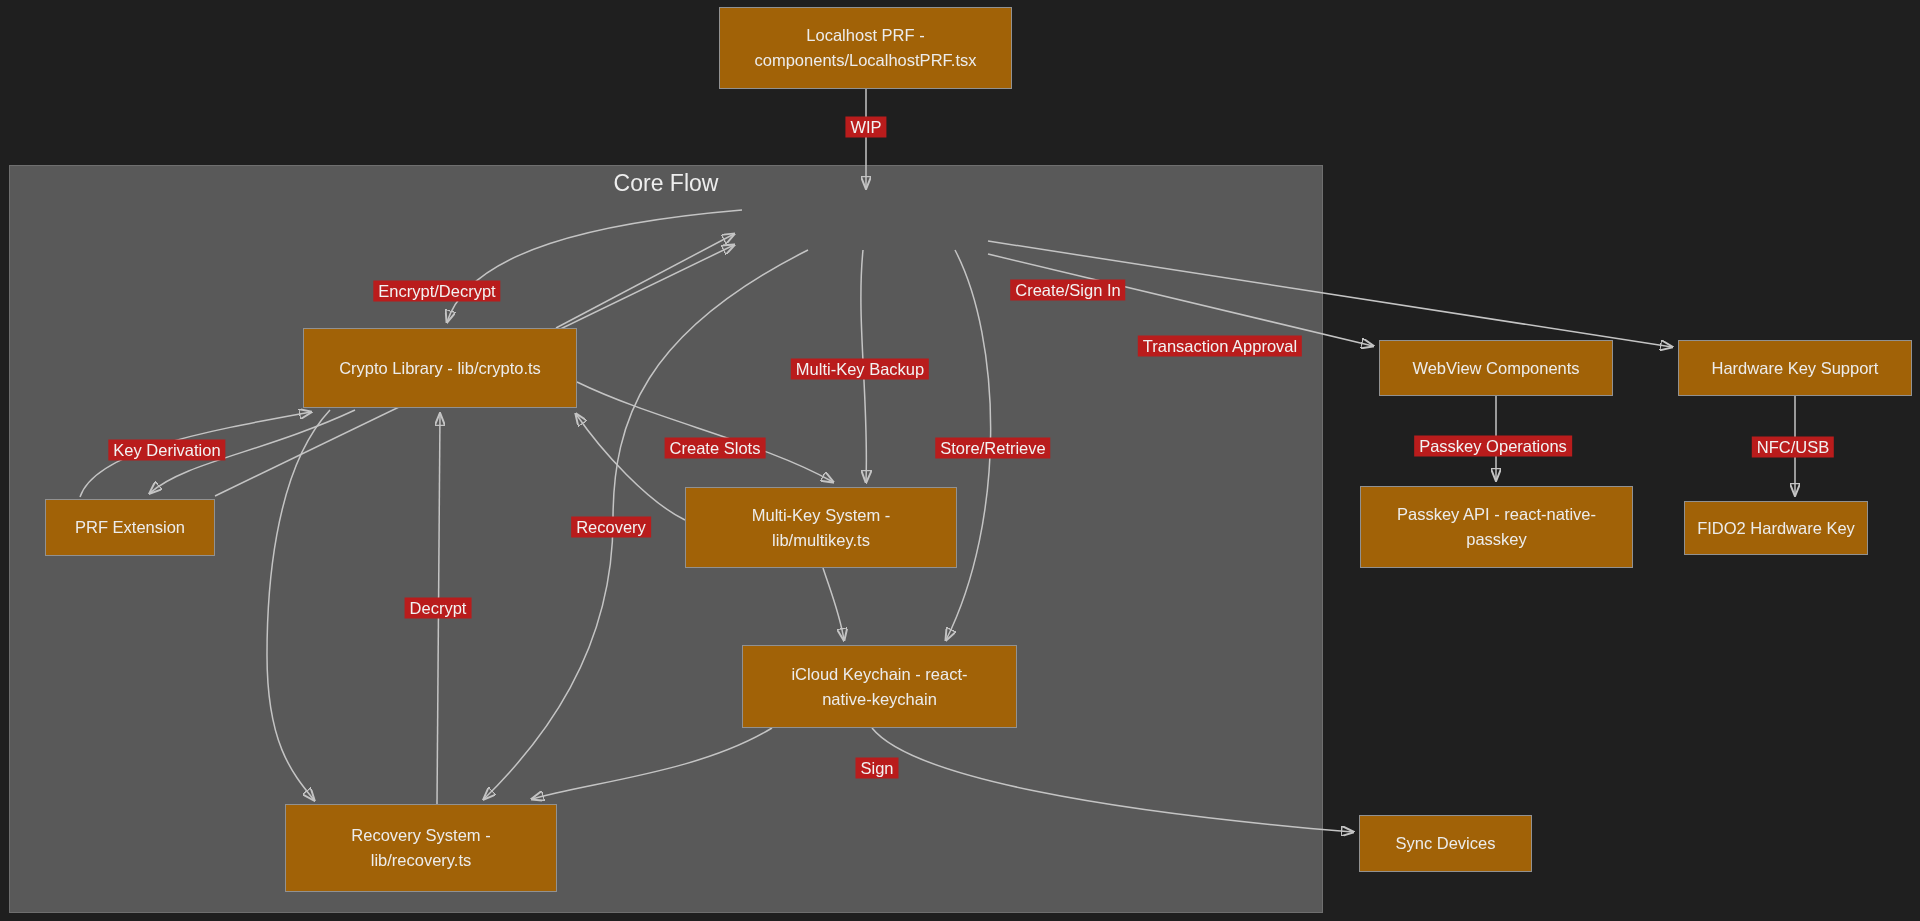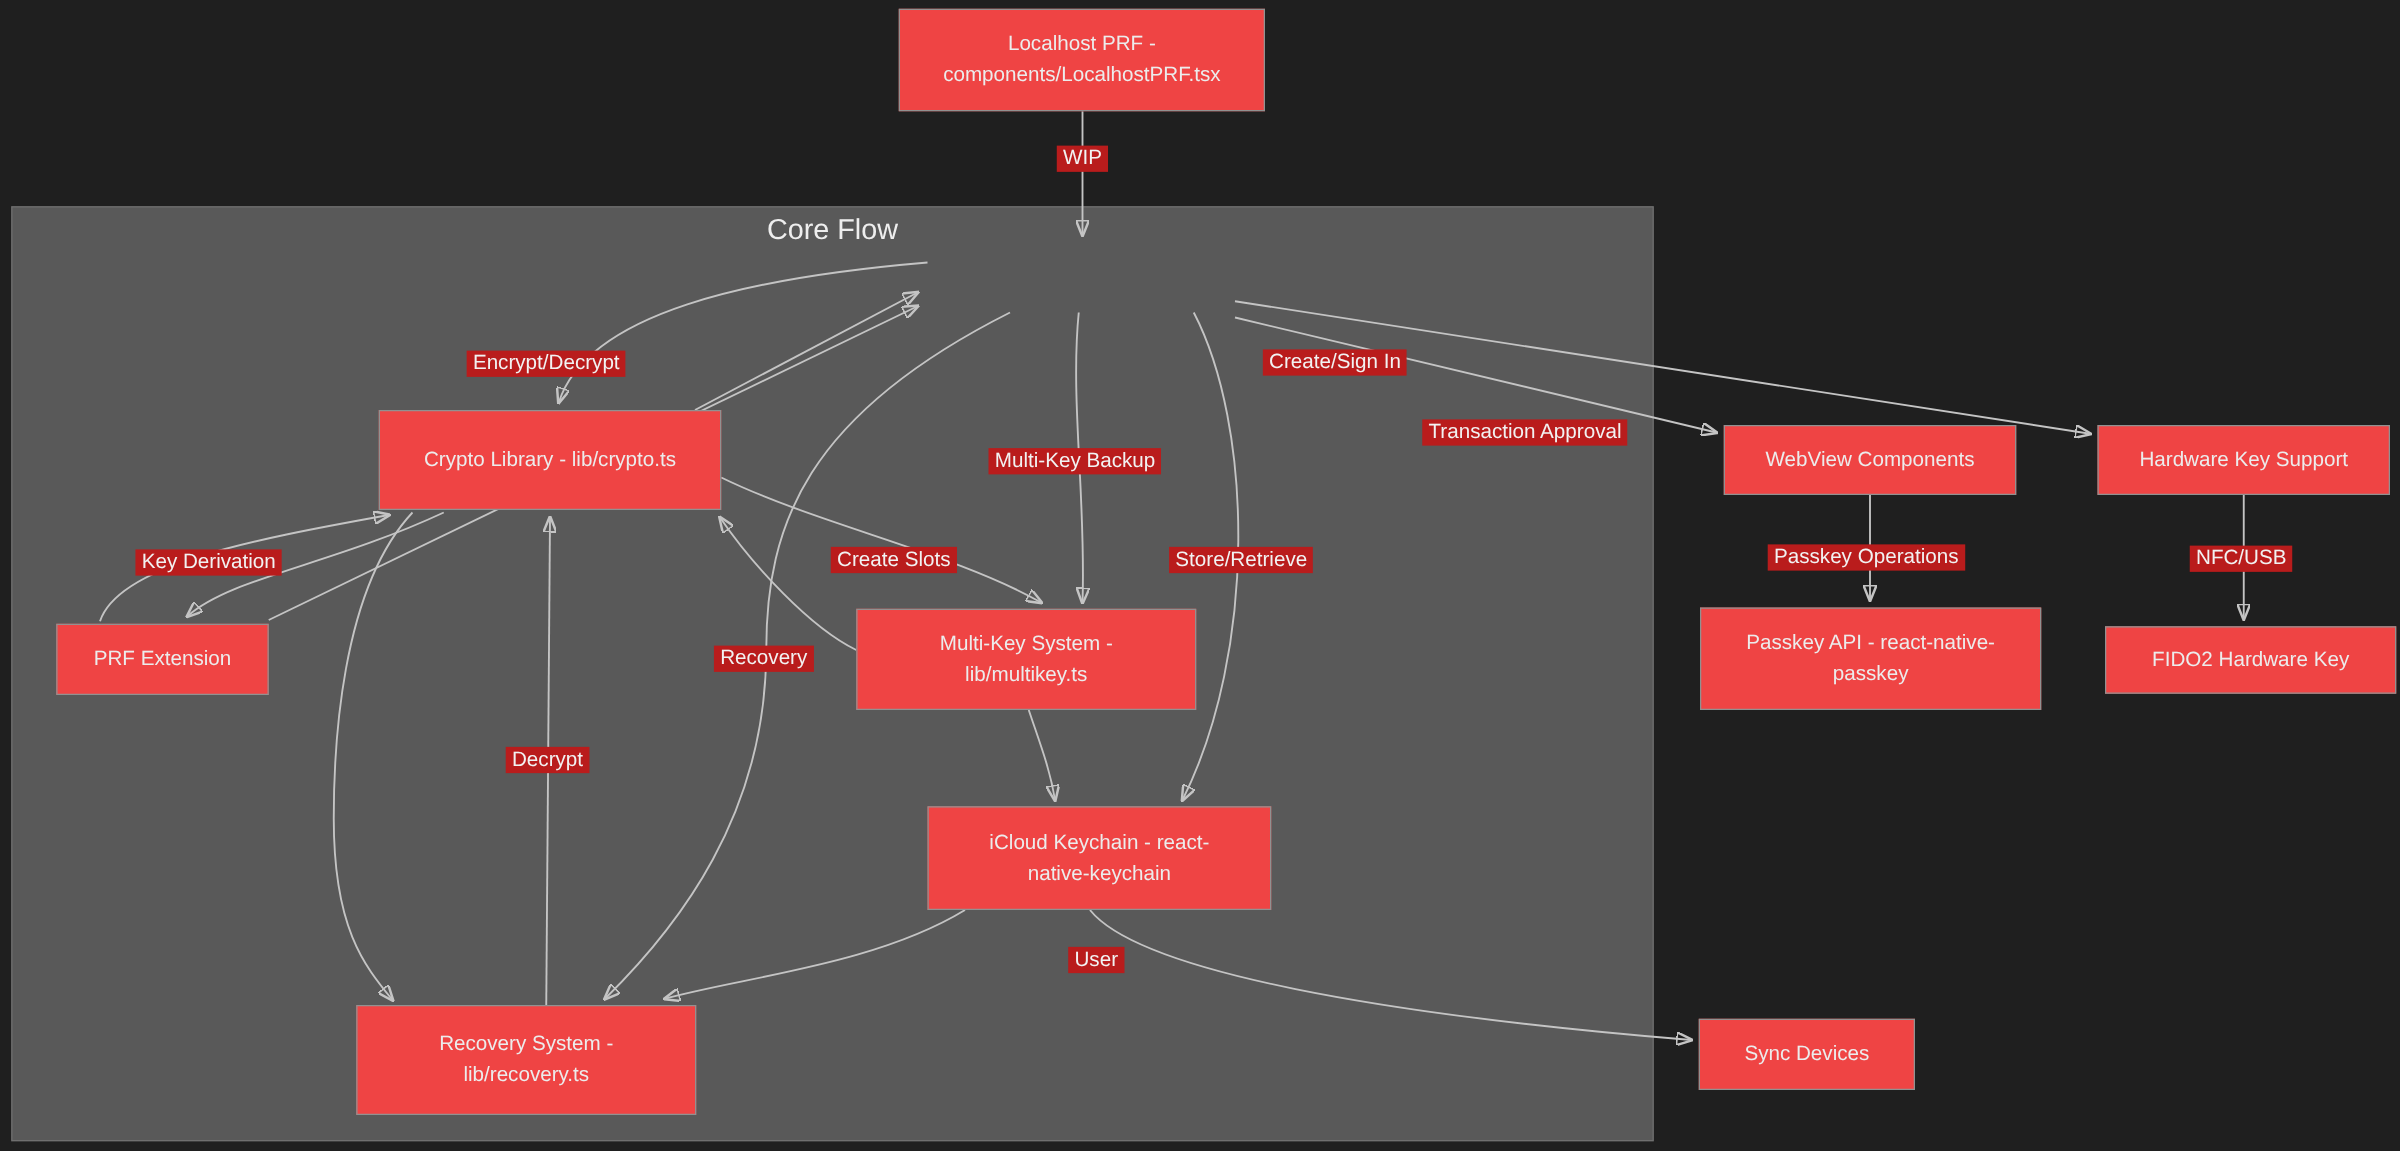--- a/index.html
+++ b/index.html
@@ -17,36 +17,36 @@
   .cluster-label{
     position:absolute;left:666px;top:170px;transform:translateX(-50%);
     font-size:23px;color:#eeeeee;z-index:2;white-space:nowrap;
   }
   
   #edges{position:absolute;left:0;top:0;z-index:1;}
   #edges path{stroke:#c4c4c4;stroke-width:1.5;fill:none;}
   
   .node{
     position:absolute;box-sizing:border-box;z-index:2;
-    background:#ef4444;border:1px solid #919191;
+    background:#a16207;border:1px solid #919191;
     display:flex;align-items:center;justify-content:center;
     text-align:center;font-size:16.5px;line-height:25px;color:#ececec;
     white-space:pre-line;
   }
   .n-localhost{left:719px;top:7px;width:293px;height:82px;}
   .n-ui{left:742px;top:193px;width:245px;height:57px;}
   .n-crypto{left:303px;top:328px;width:274px;height:80px;}
   .n-prf{left:45px;top:499px;width:170px;height:57px;}
   .n-multikey{left:685px;top:487px;width:272px;height:81px;}
   .n-icloud{left:742px;top:645px;width:275px;height:83px;}
   .n-recovery{left:285px;top:804px;width:272px;height:88px;}
   .n-webview{left:1379px;top:340px;width:234px;height:56px;}
   .n-hardware{left:1678px;top:340px;width:234px;height:56px;}
   .n-passkeyapi{left:1360px;top:486px;width:273px;height:82px;}
-  .n-fido2{left:1684px;top:501px;width:233px;height:54px;}
+  .n-fido2{left:1684px;top:501px;width:184px;height:54px;}
   .n-apple{left:1359px;top:815px;width:173px;height:57px;}
   
   .elabel{
     position:absolute;transform:translate(-50%,-50%);
     background:#b91c1c;color:#f2f2f2;font-size:16.5px;
     padding:1px 5px;z-index:3;white-space:nowrap;
   }
   .l-wip{left:866px;top:127px;}
   .l-encdec{left:437px;top:291px;}
   .l-keyder{left:167px;top:450px;}
@@ -135,19 +135,19 @@
   <div class="node n-apple">Sync Devices</div>
 
   <div class="elabel l-wip">WIP</div>
   <div class="elabel l-encdec">Encrypt/Decrypt</div>
   <div class="elabel l-keyder">Key Derivation</div>
   <div class="elabel l-mkb">Multi-Key Backup</div>
   <div class="elabel l-slots">Create Slots</div>
   <div class="elabel l-store">Store/Retrieve</div>
   <div class="elabel l-recovery">Recovery</div>
   <div class="elabel l-decrypt">Decrypt</div>
-  <div class="elabel l-sync">User</div>
+  <div class="elabel l-sync">Sign</div>
   <div class="elabel l-create">Create/Sign In</div>
   <div class="elabel l-txn">Transaction Approval</div>
   <div class="elabel l-passkeyops">Passkey Operations</div>
   <div class="elabel l-nfc">NFC/USB</div>
 
 </div>
 
 </body></html>

